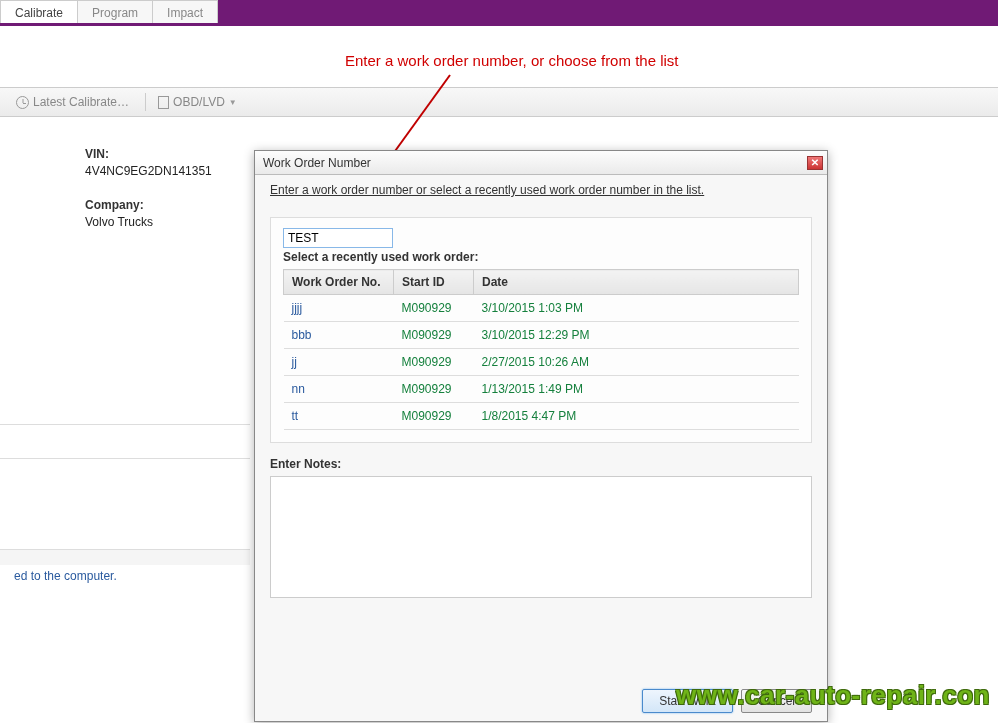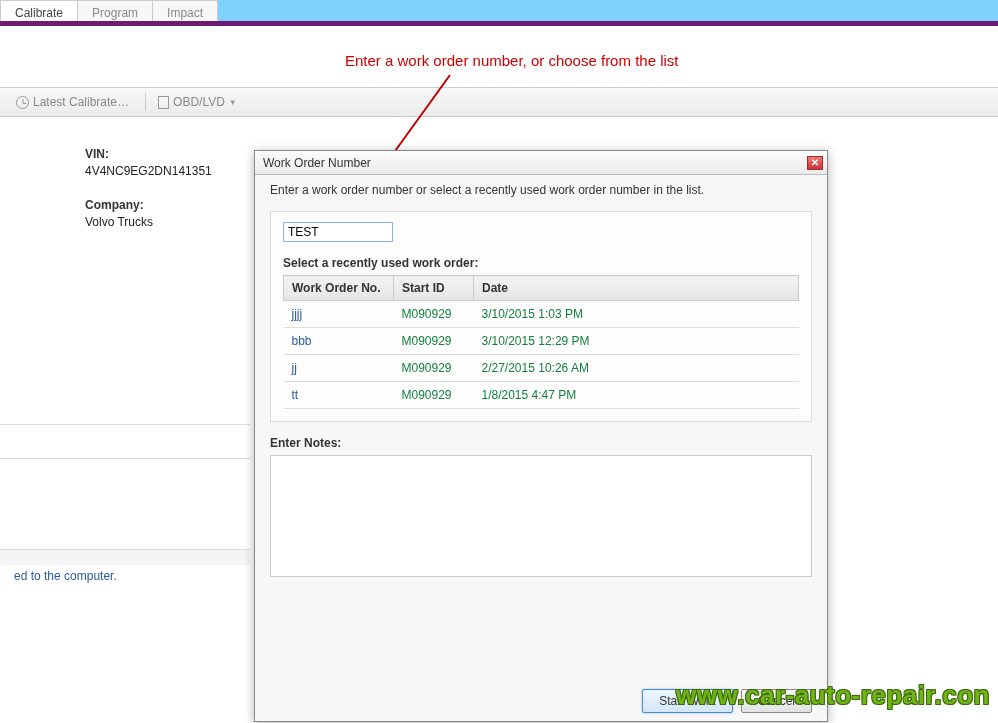--- a/index.html
+++ b/index.html
@@ -8,22 +8,22 @@
     font-family: Arial, Helvetica, sans-serif;
     font-size: 12px;
     background: #fff;
     width: 998px;
     height: 723px;
     position: relative;
     overflow: hidden;
   }
   .tab-bar {
     display: flex;
-    background: #7dd3fc;
-    border-bottom: 5px solid #701a75;
+    background: #701a75;
+    border-bottom: 3px solid #701a75;
     height: 26px;
   }
   .tab {
     padding: 5px 14px;
     border: 1px solid #ccc;
     border-bottom: none;
     background: #f7f7f7;
     color: #888;
     font-size: 12px;
     margin-right: -1px;
@@ -175,41 +175,42 @@
     line-height: 12px;
     text-align: center;
     cursor: pointer;
     font-weight: bold;
   }
   .dialog-body {
     padding: 8px 15px 10px 15px;
     color: #333;
   }
   .dialog-instr {
-    margin-bottom: 14px;
+    margin-bottom: 20px;
+    text-decoration: underline;
   }
   .panel {
     background: #fdfdfd;
     border: 1px solid #ddd;
     padding: 10px 12px 12px 12px;
     margin-bottom: 14px;
   }
   .bold-label {
     font-weight: bold;
     margin-bottom: 5px;
   }
   .text-input {
     width: 110px;
     height: 20px;
     border: 1px solid #88b8e8;
     padding: 1px 4px;
     font-size: 12px;
     font-family: Arial, sans-serif;
     outline: none;
-    margin-bottom: 14px;
+    margin-bottom: 2px;
   }
   .table {
     width: 100%;
     border-collapse: collapse;
   }
   .table th {
     text-align: left;
     background: linear-gradient(#f3f3f3, #e5e5e5);
     border: 1px solid #ccc;
     padding: 5px 8px;
@@ -342,20 +343,25 @@
             <td>bbb</td>
             <td class="black">M090929</td>
             <td class="black">3/10/2015 12:29 PM</td>
           </tr>
           <tr>
             <td>jj</td>
             <td class="black">M090929</td>
             <td class="black">2/27/2015 10:26 AM</td>
           </tr>
           <tr>
+            <td>nn</td>
+            <td class="black">M090929</td>
+            <td class="black">1/13/2015 1:49 PM</td>
+          </tr>
+          <tr>
             <td>tt</td>
             <td class="black">M090929</td>
             <td class="black">1/8/2015 4:47 PM</td>
           </tr>
         </tbody>
       </table>
     </div>
 
     <div class="bold-label">Enter Notes:</div>
     <textarea class="notes-box" style=""></textarea>

